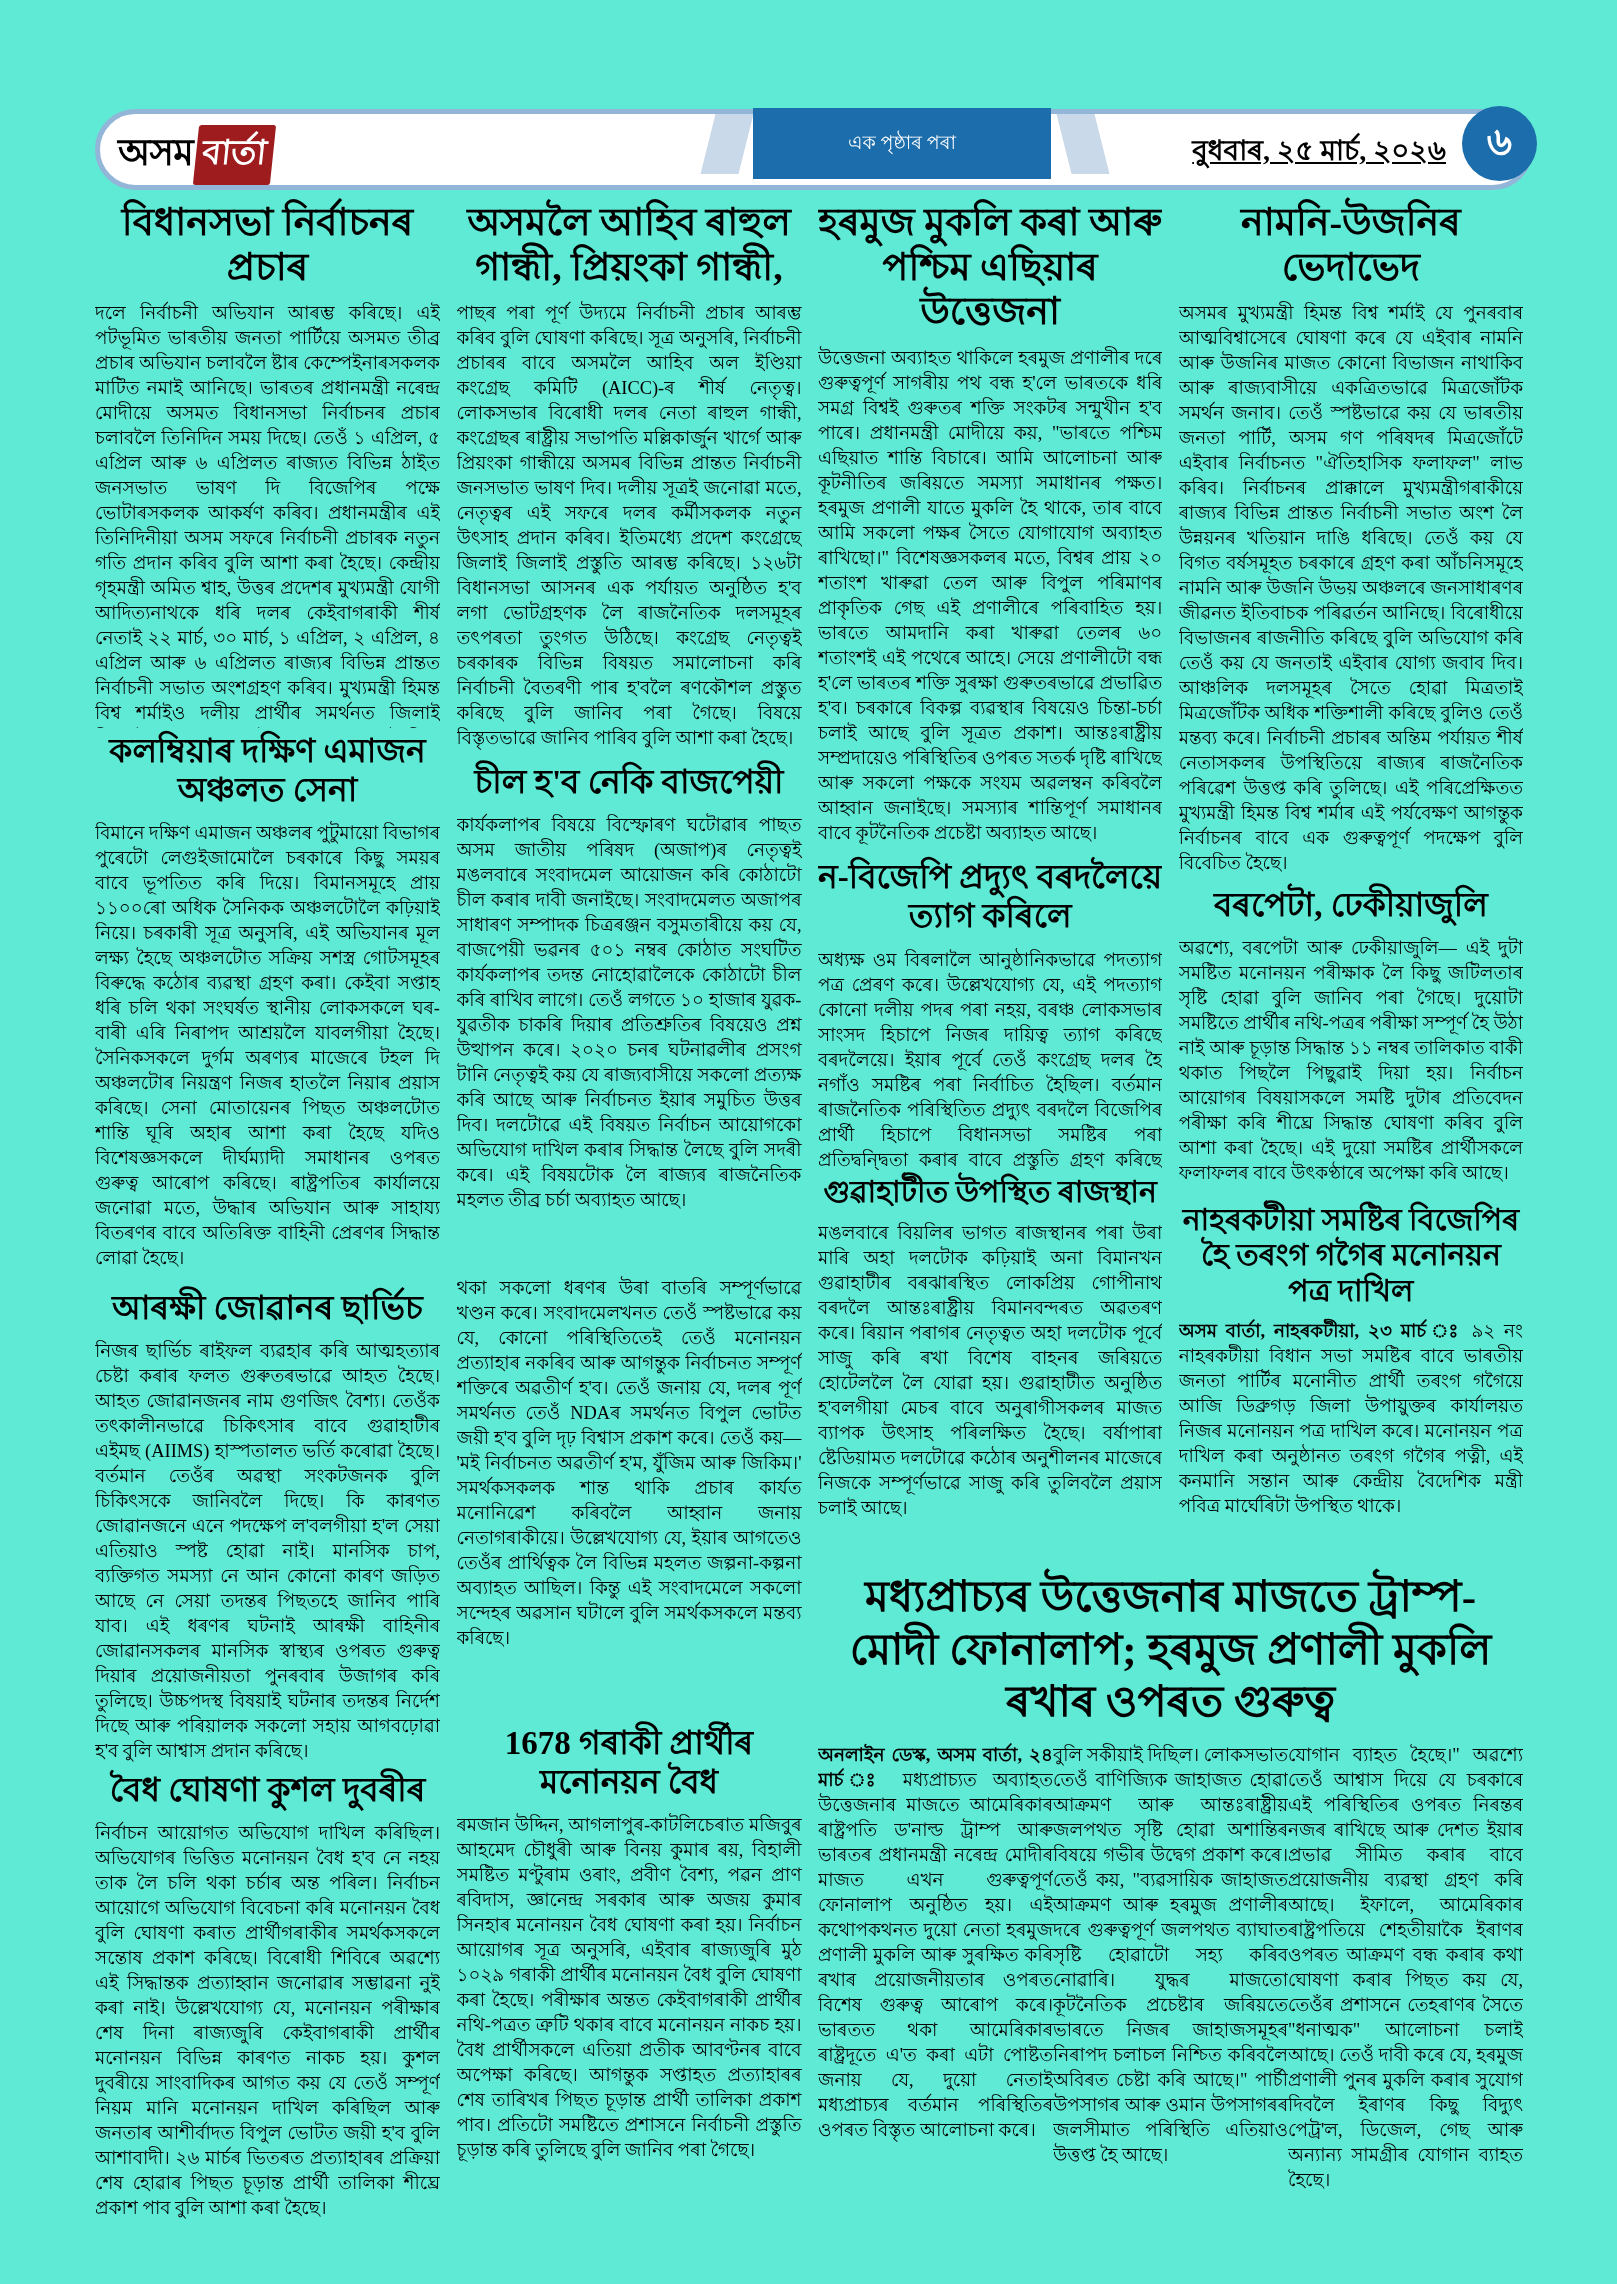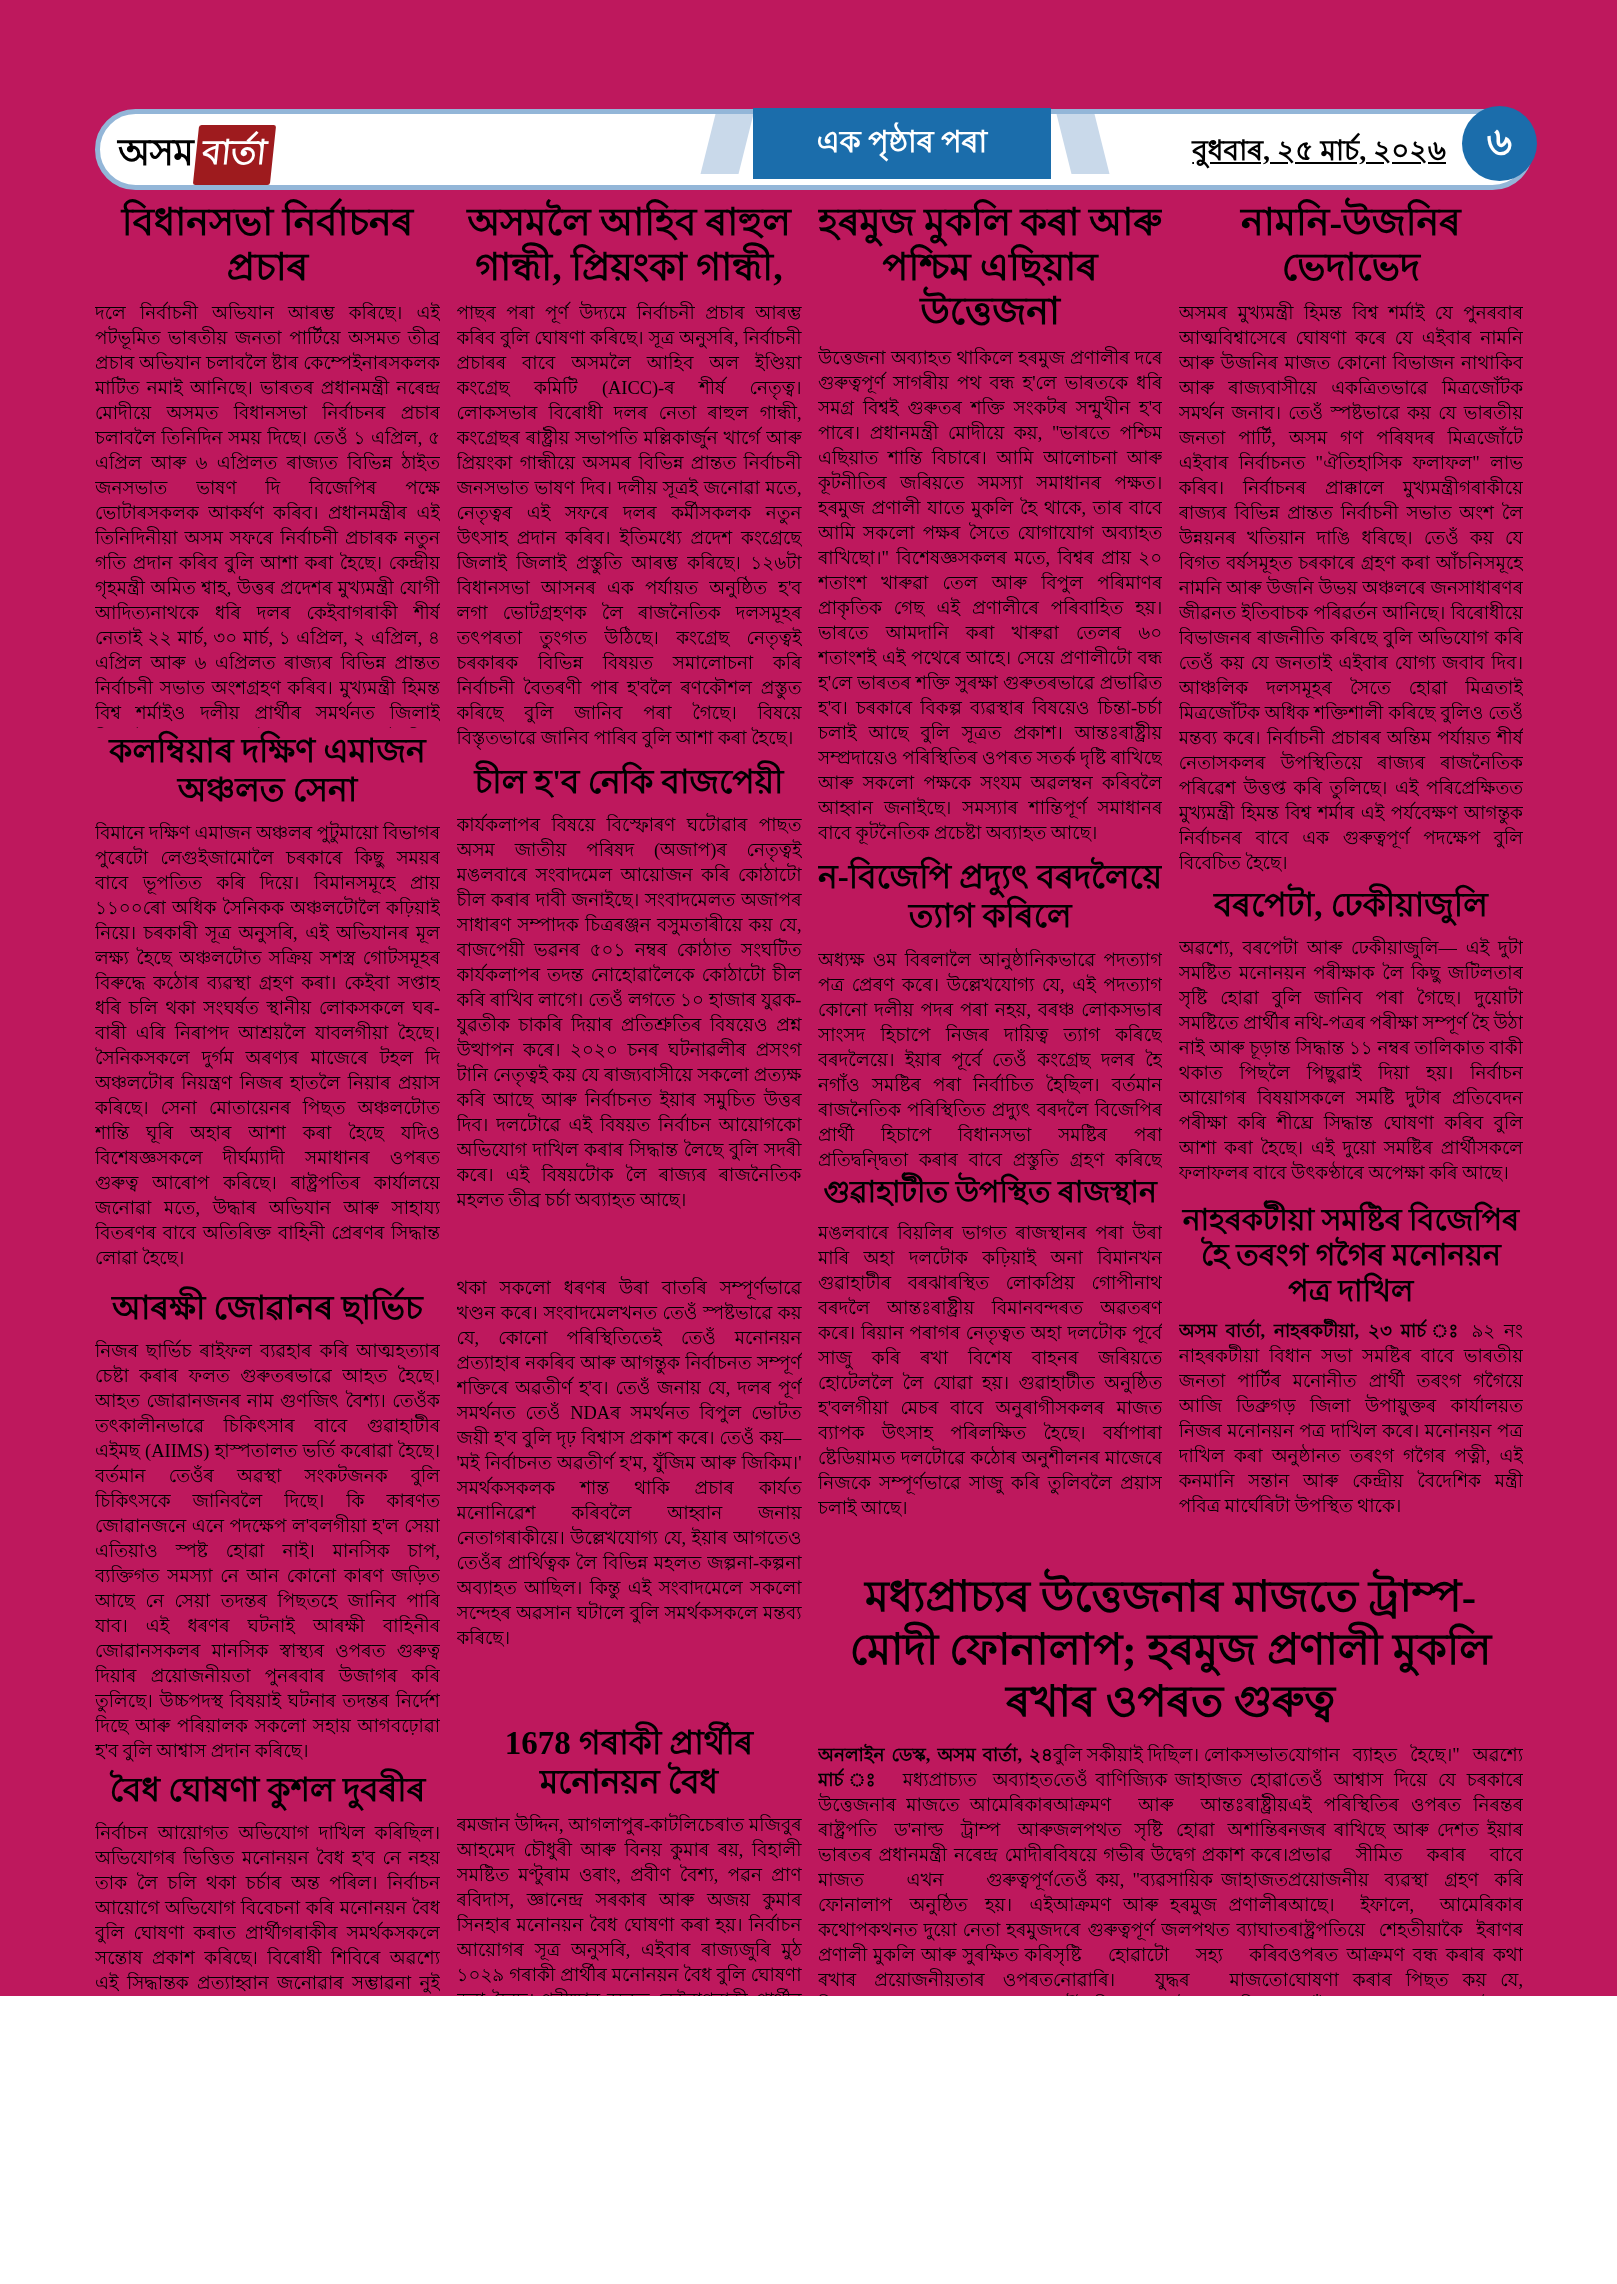--- a/index.html
+++ b/index.html
@@ -1,30 +1,30 @@
 <!DOCTYPE html>
 <html lang="as" style="font-size:10px"><head>
 <meta charset="utf-8">
 <style>
   html,body{margin:0;padding:0;background:#ffffff;}
-  .page{position:relative;width:1618px;height:1996px;background:#be185d;overflow:hidden;
+  .page{position:relative;width:1618px;height:2284px;background:#5eead4;overflow:hidden;
         font-family:"Liberation Serif","DejaVu Serif",serif;color:#000;}
   
   .masthead{position:absolute;left:95px;top:109px;width:1428px;height:71px;
             border:5.7px solid #93b6d8;border-radius:44px;background:#fff;display:flex;align-items:center;}
   .logo{position:absolute;left:18px;top:9px;display:flex;align-items:center;white-space:nowrap;}
   .logo-black{font-size:37px;font-weight:bold;letter-spacing:-0.6px;}
   .logo-red{font-size:34px;font-weight:bold;color:#fff;background:#9e1b1e;padding:1.3px 6.3px;margin-left:2.5px;
             transform:skewX(-6deg);border-radius:2.5px;}
   .wedge{position:absolute;top:0;width:38px;height:60px;background:#c9d9ea;}
   .wedge.left{left:608px;transform:skewX(-14deg);}
   .wedge.right{left:964px;transform:skewX(14deg);}
   .section-box{position:absolute;left:653px;top:-5.7px;width:298px;height:71px;background:#1b6dab;
                display:flex;align-items:center;justify-content:center;}
-  .section-box span{color:#fff;font-size:30px;font-weight:bold;}
+  .section-box span{color:#fff;font-size:19px;font-weight:normal;}
   .date-label{position:absolute;right:82px;top:15px;font-size:28px;font-weight:bold;text-decoration:underline;}
   .page-circle{position:absolute;right:-9px;top:-7.6px;width:75px;height:75px;border-radius:50%;
                background:#1b6dab;display:flex;align-items:center;justify-content:center;}
   .page-circle span{color:#fff;font-size:39px;font-weight:bold;}
   
   .content{position:absolute;left:95px;top:196px;width:1428px;height:2049px;display:flex;gap:16.5px;}
   .ncol{width:345px;flex:0 0 345px;display:flex;flex-direction:column;overflow:hidden;}
   .right-group{flex:1;display:flex;flex-direction:column;overflow:hidden;}
   .right-top{display:flex;gap:16.5px;height:1364px;}
   .right-top .ncol{flex:1;width:auto;}

